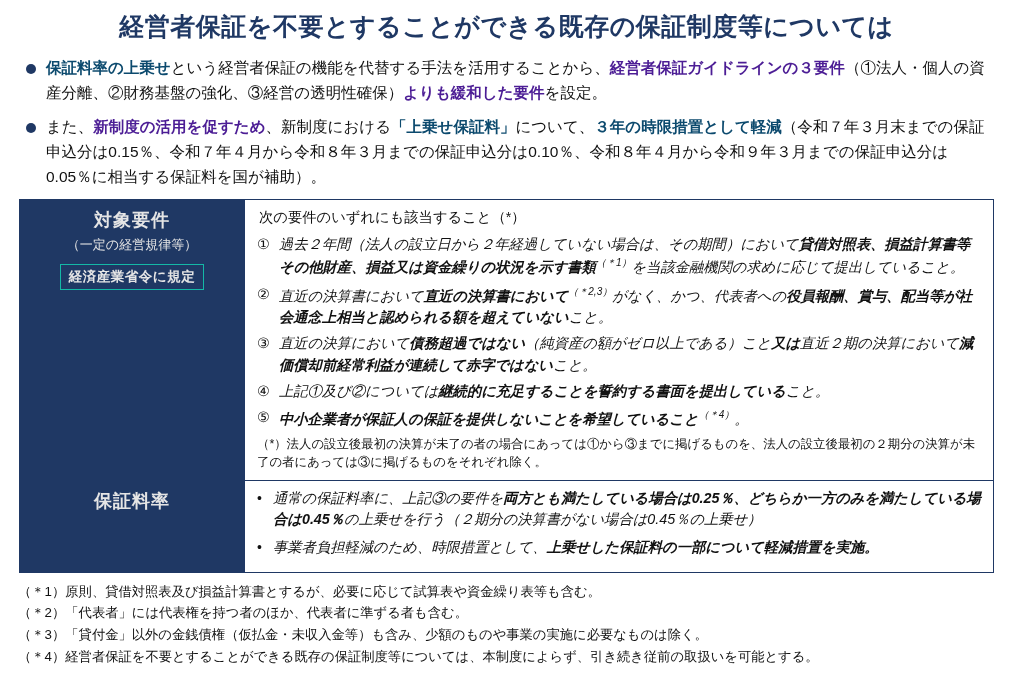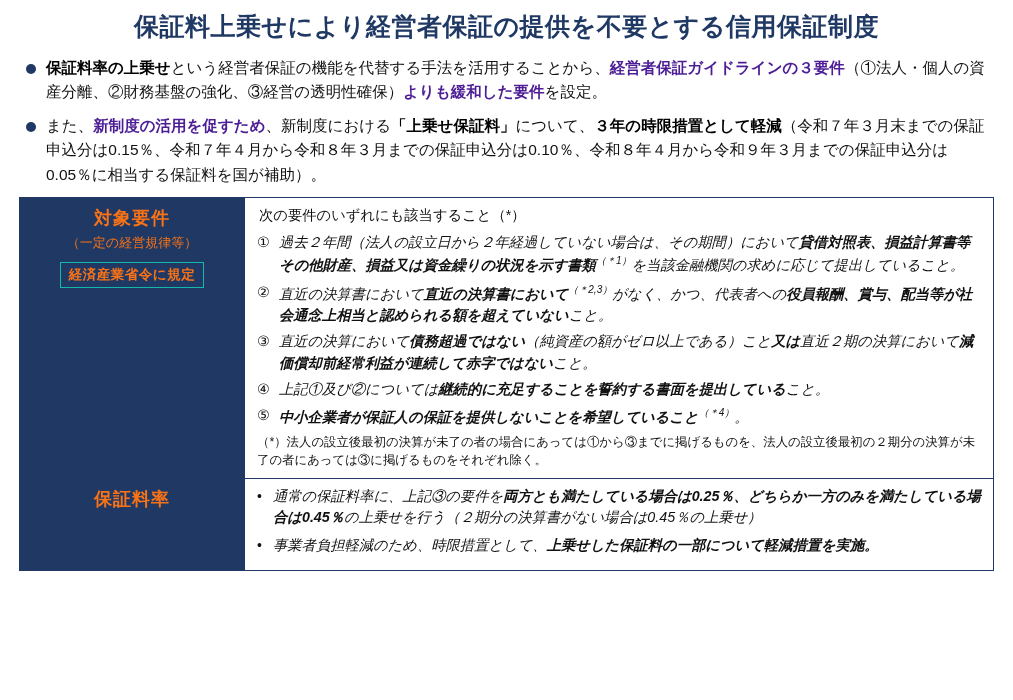--- a/index.html
+++ b/index.html
@@ -50,39 +50,39 @@
     border-radius: 50%;
     background: #1F3864;
     margin: 8px 10px 0 0;
   }
   .bullet-text {
     font-size: 15.5px;
     line-height: 1.58;
     color: #111111;
     flex: 1 1 auto;
   }
-  .red { color: #000000; font-weight: bold; }
+  .red { color: #0c4a6e; font-weight: bold; font-family: Liberation Mono, monospace; }
   .navy { color: #4c1d95; font-weight: bold; }
   .bold { font-weight: bold; }
 
   
   table.main {
     width: 975px;
     margin: 10px auto 0 auto;
     border-collapse: collapse;
     table-layout: fixed;
   }
   table.main td {
     border: 1px solid #1F3864;
     vertical-align: top;
   }
   td.label-cell {
     width: 212px;
     background: #1F3864;
-    color: #f97316;
+    color: #e5e5e5;
     text-align: center;
     vertical-align: middle;
     padding: 8px 6px;
   }
   .label-title {
     font-size: 18px;
     font-weight: bold;
     letter-spacing: 1px;
   }
   .label-sub {
@@ -159,21 +159,21 @@
     color: #111111;
   }
   .footnotes div { white-space: nowrap; }
 </style>
 </head>
 <body>
 
 <div class="page">
 
   <div class="title-block">
-    <span>保証料上乗せにより経営者保証の提供を不要とする信用保証制度</span>
+    <span>経営者保証を不要とすることができる既存の保証制度等については</span>
   </div>
 
   <div class="bullets">
     <div class="bullet-row">
       <span class="bullet-dot"></span>
       <div class="bullet-text"><span class="red">保証料率の上乗せ</span><span>という経営者保証の機能を代替する手法を活用することから、</span><span class="navy">経営者保証ガイドラインの３要件</span><span>（①法人・個人の資産分離、②財務基盤の強化、③経営の透明性確保）</span><span class="navy">よりも緩和した要件</span><span>を設定。</span></div>
     </div>
     <div class="bullet-row">
       <span class="bullet-dot"></span>
       <div class="bullet-text"><span>また、</span><span class="navy">新制度の活用を促すため</span><span>、新制度における</span><span class="red">「上乗せ保証料」</span><span>について、</span><span class="red">３年の時限措置として軽減</span><span>（令和７年３月末までの保証申込分は0.15％、令和７年４月から令和８年３月までの保証申込分は0.10％、令和８年４月から令和９年３月までの保証申込分は0.05％に相当する保証料を国が補助）。</span></div>
@@ -228,14 +228,20 @@
           <li>
             <span class="sq">•</span>
             <span class="item-text"><span>事業者負担軽減のため、時限措置として、</span><span class="bold">上乗せした保証料の一部について軽減措置を実施。</span></span>
           </li>
         </ul>
       </td>
     </tr>
   </tbody>
     </table>
 
+  <div class="footnotes">
+    <div>（＊1）原則、貸借対照表及び損益計算書とするが、必要に応じて試算表や資金繰り表等も含む。</div>
+    <div>（＊2）「代表者」には代表権を持つ者のほか、代表者に準ずる者も含む。</div>
+    <div>（＊3）「貸付金」以外の金銭債権（仮払金・未収入金等）も含み、少額のものや事業の実施に必要なものは除く。</div>
+    <div>（＊4）経営者保証を不要とすることができる既存の保証制度等については、本制度によらず、引き続き従前の取扱いを可能とする。</div>
+  </div>
 
 </div>
 
 </body></html>

